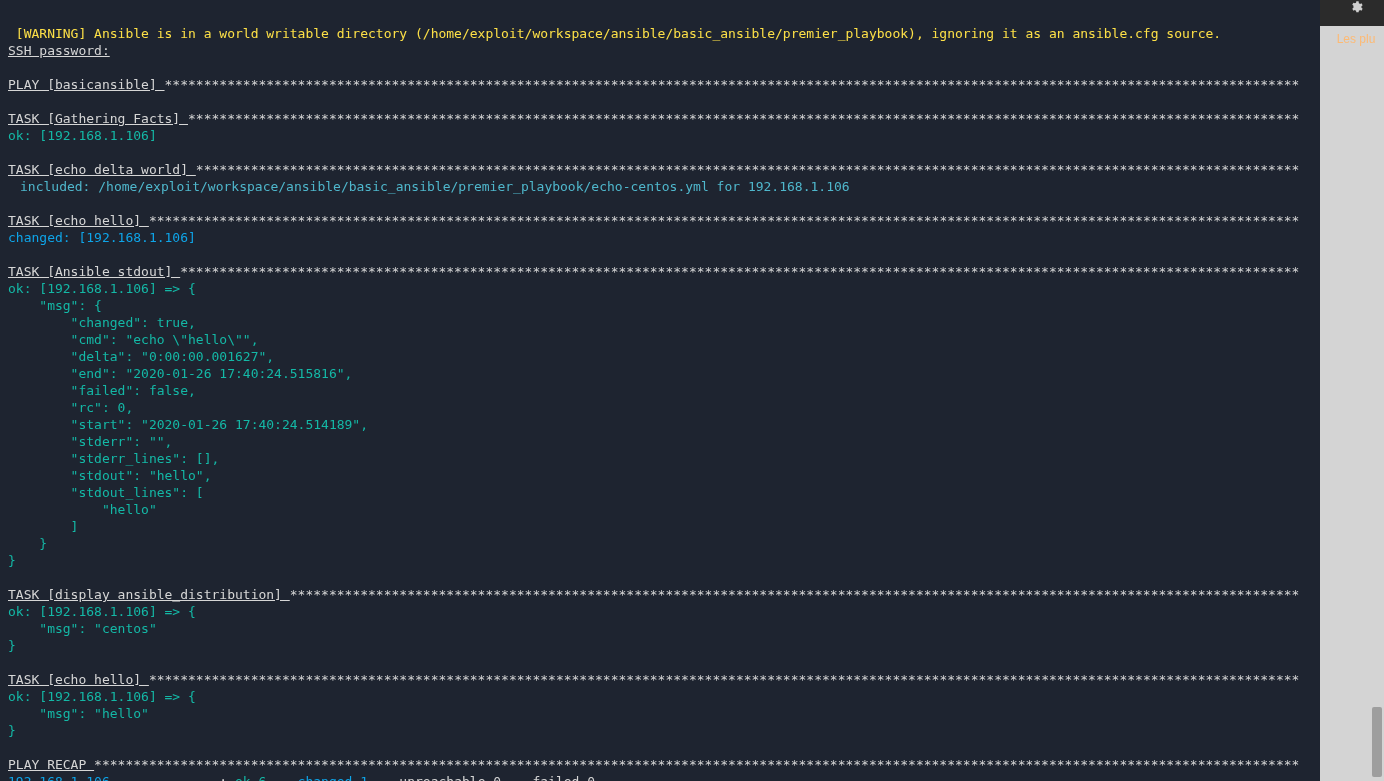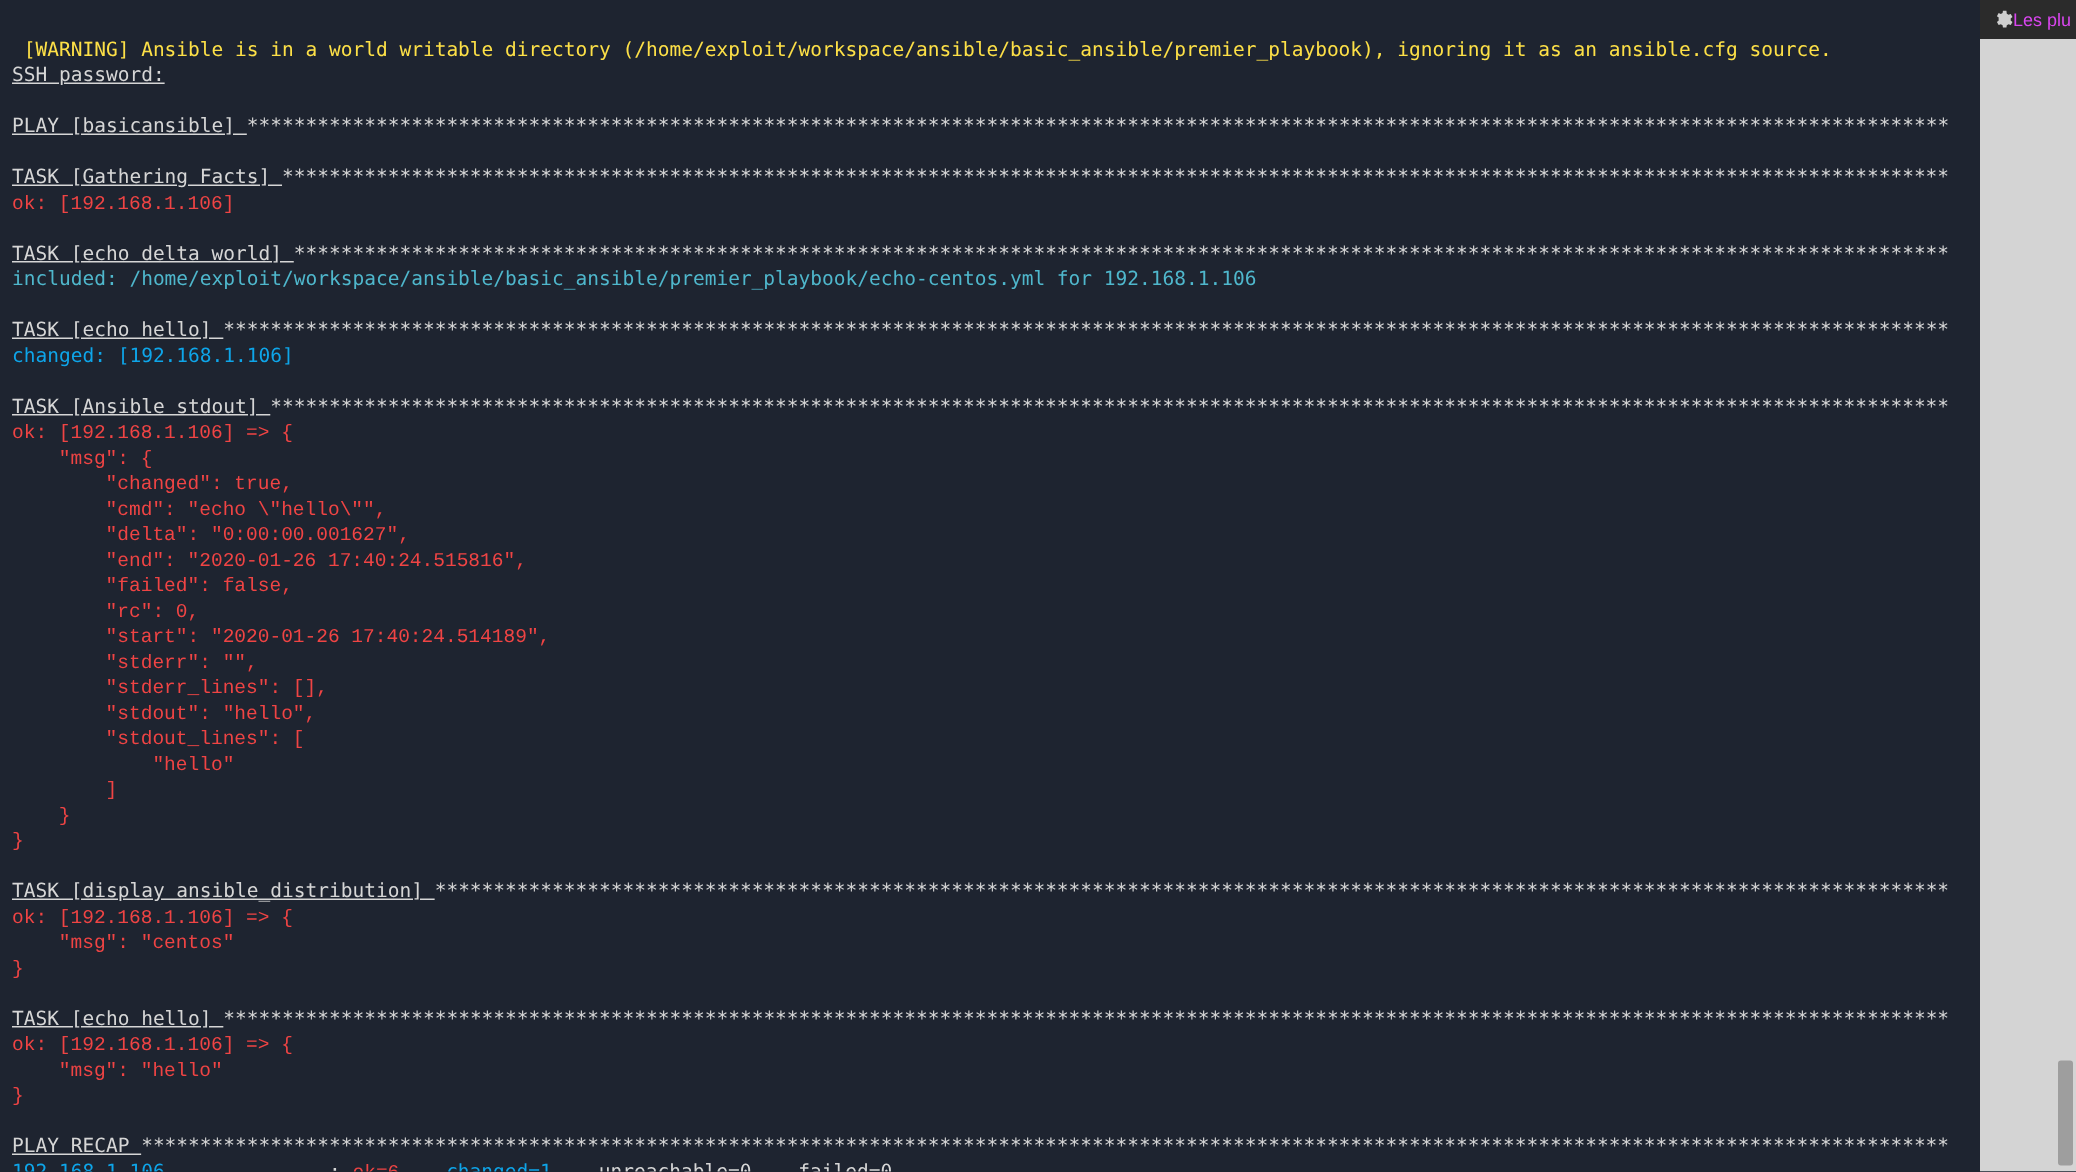--- a/index.html
+++ b/index.html
@@ -32,49 +32,50 @@
     position:absolute;
     top:0;right:0;
     width:64px;height:781px;
     background:#d4d4d4;
   }
   .topbar{
     position:absolute;
     top:0;left:0;right:0;
     height:26px;
     background:#2b2b2b;
-    color:#d946ef;
+    color:#fdba74;
     font-family:sans-serif;
     font-size:12px;
     display:flex;
     align-items:center;
     padding-left:8px;
-    gap:0;
+    gap:17px;
     box-sizing:border-box;
+    flex-direction:column;
   }
   .gear{
     width:14px;height:14px;
     display:inline-block;
   }
   .gear svg{width:14px;height:14px;fill:#cfcfcf;}
   .scroll-thumb{
     position:absolute;
     right:2px;
     bottom:4px;
     width:10px;
     height:70px;
     background:#9e9e9e;
     border-radius:2px;
   }
 
   
   .plain{color:#d6d6d6;text-decoration:underline;}
   .warn{color:#fde047;}
-  .green{color:#ef4444;font-family:Liberation Mono, monospace;}
-  .cyan{color:#4fb7cc;}
+  .green{color:#14b8a6;}
+  .cyan{color:#4fb7cc;margin-left:12px;}
   .yellow{color:#0ea5e9;}
   .decor{color:#d6d6d6;}
   .pad{display:inline;}
 </style>
 </head>
 <body>
 
 <div class="viewport">
 
   <div class="terminal">

